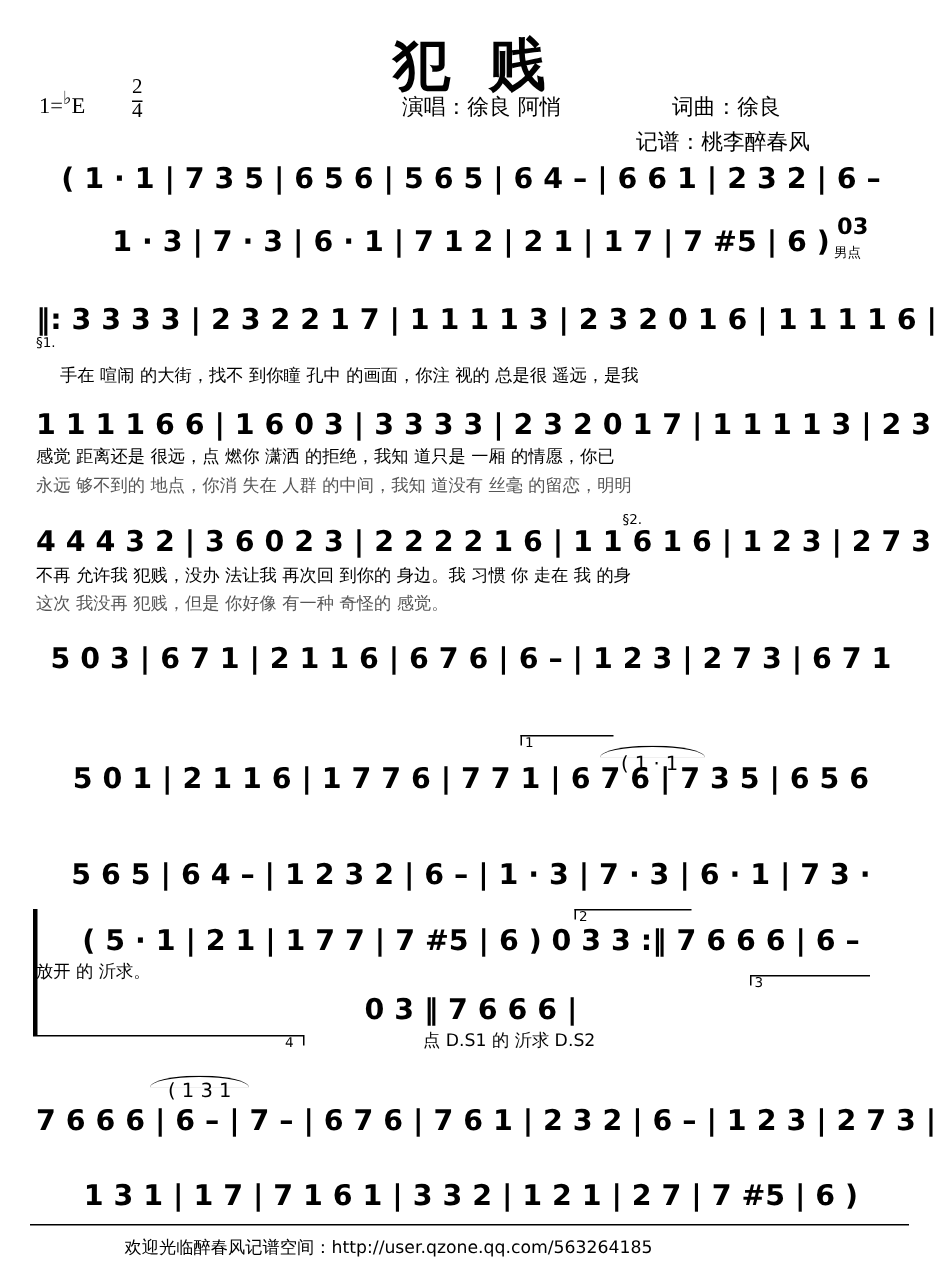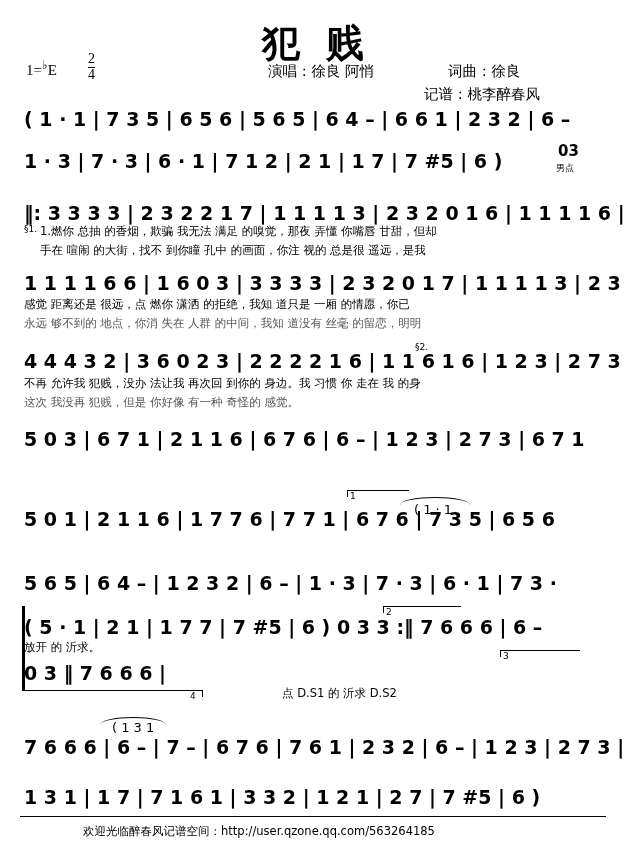--- a/index.html
+++ b/index.html
@@ -71,20 +71,21 @@
   .notes {
     position: absolute;
     left: 24px;
     top: 0;
     width: 580px;
     font-family: "DejaVu Sans", sans-serif;
     font-weight: bold;
     font-size: 19px;
     letter-spacing: 0px;
     white-space: nowrap;
+    text-align: center;
   }
   .lyric {
     position: absolute;
     left: 24px;
     width: 586px;
     font-family: "DejaVu Sans", sans-serif;
     font-size: 11.5px;
     white-space: nowrap;
   }
   .lyric.gray { color: #555; }
@@ -167,21 +168,20 @@
   <div class="line" style="top:150px">
     <div class="notes">1 · 3  |  7 · 3  |  6 · 1  |  7  1 2  |  2 1  |  1  7  |  7  #5  |  6 )</div>
   </div>
   <div class="small" style="left:558px; top:142px; font-weight:bold; font-size:15px; font-family:'DejaVu Sans',sans-serif;">03</div>
   <div class="tiny" style="left:556px; top:162px;">男点</div>
 
   <div class="line" style="top:202px">
     <div class="notes">‖: 3 3  3 3   |  2 3 2  2 1 7  |  1 1 1  1 3  |  2 3 2  0 1 6  |  1 1  1 1 6  |  1 6  0 1 6</div>
   </div>
   <div class="tiny" style="left:24px; top:224px;">§1.</div>
-  <div class="lyric" style="top:224px; left:40px;">1.燃你  总抽       的香烟，欺骗      我无法 满足       的嗅觉，那夜      弄懂 你嘴唇      甘甜，但却</div>
   <div class="lyric" style="top:243px; left:40px;">手在  喧闹       的大街，找不      到你瞳 孔中       的画面，你注      视的 总是很      遥远，是我</div>
 
   <div class="line" style="top:272px">
     <div class="notes">1 1  1 1 6 6  |  1 6   0 3  |  3 3  3 3  |  2 3 2  0 1 7  |  1 1 1   1 3  |  2 3 2  0 2 3</div>
   </div>
   <div class="lyric gray" style="top:316px;">永远  够不到的  地点，你消      失在  人群      的中间，我知      道没有 丝毫      的留恋，明明</div>
   <div class="lyric" style="top:297px;">感觉  距离还是  很远，点      燃你  潇洒      的拒绝，我知      道只是 一厢      的情愿，你已</div>
 
   <div class="line" style="top:350px">
     <div class="notes">4 4  4 3 2  |  3 6  0 2 3  |  2 2 2  2 1 6  |  1 1 6  1 6  |  1  2 3  |  2  7 3  |  6  7 1</div>

